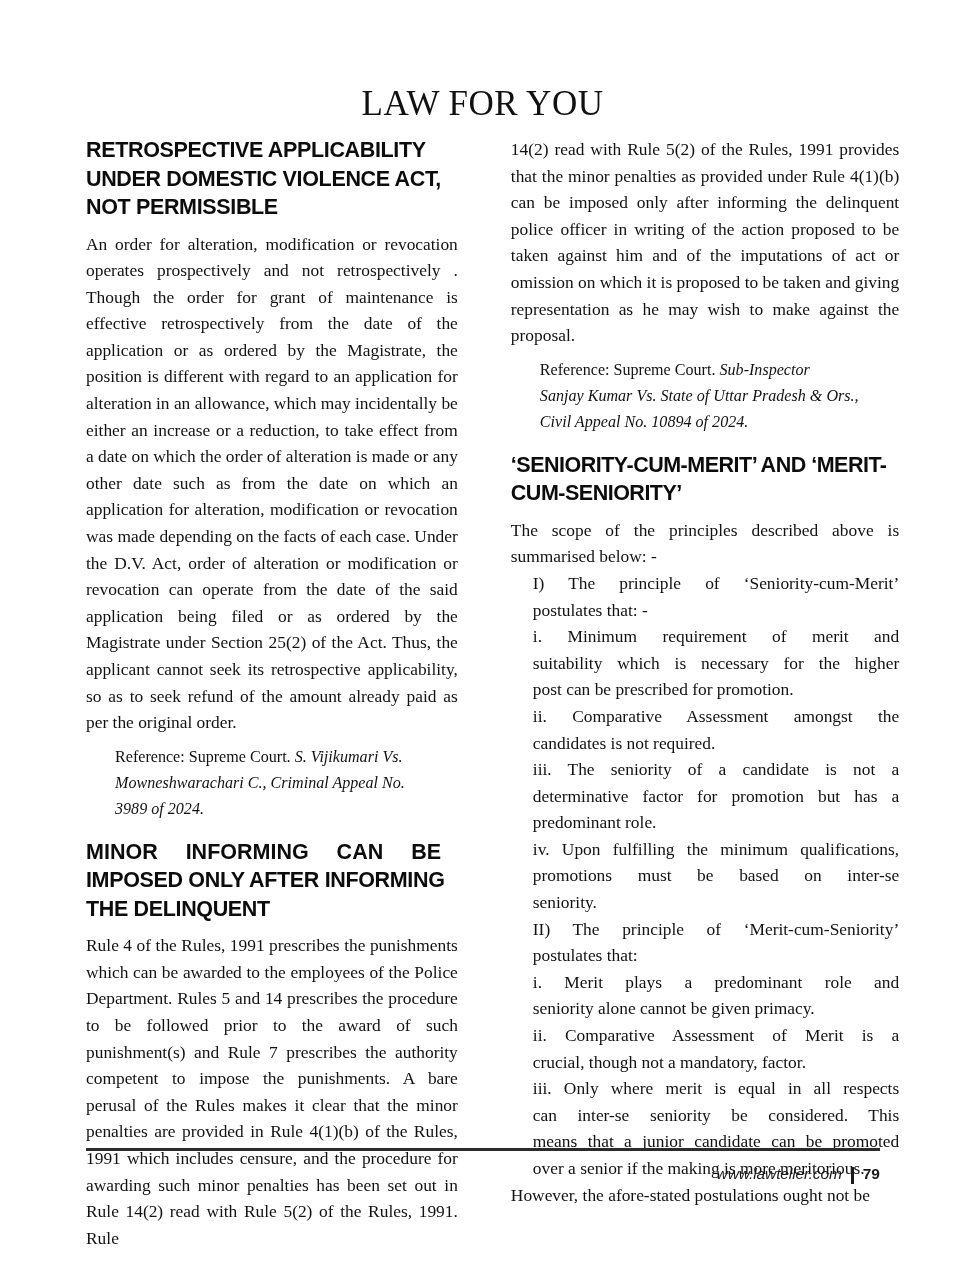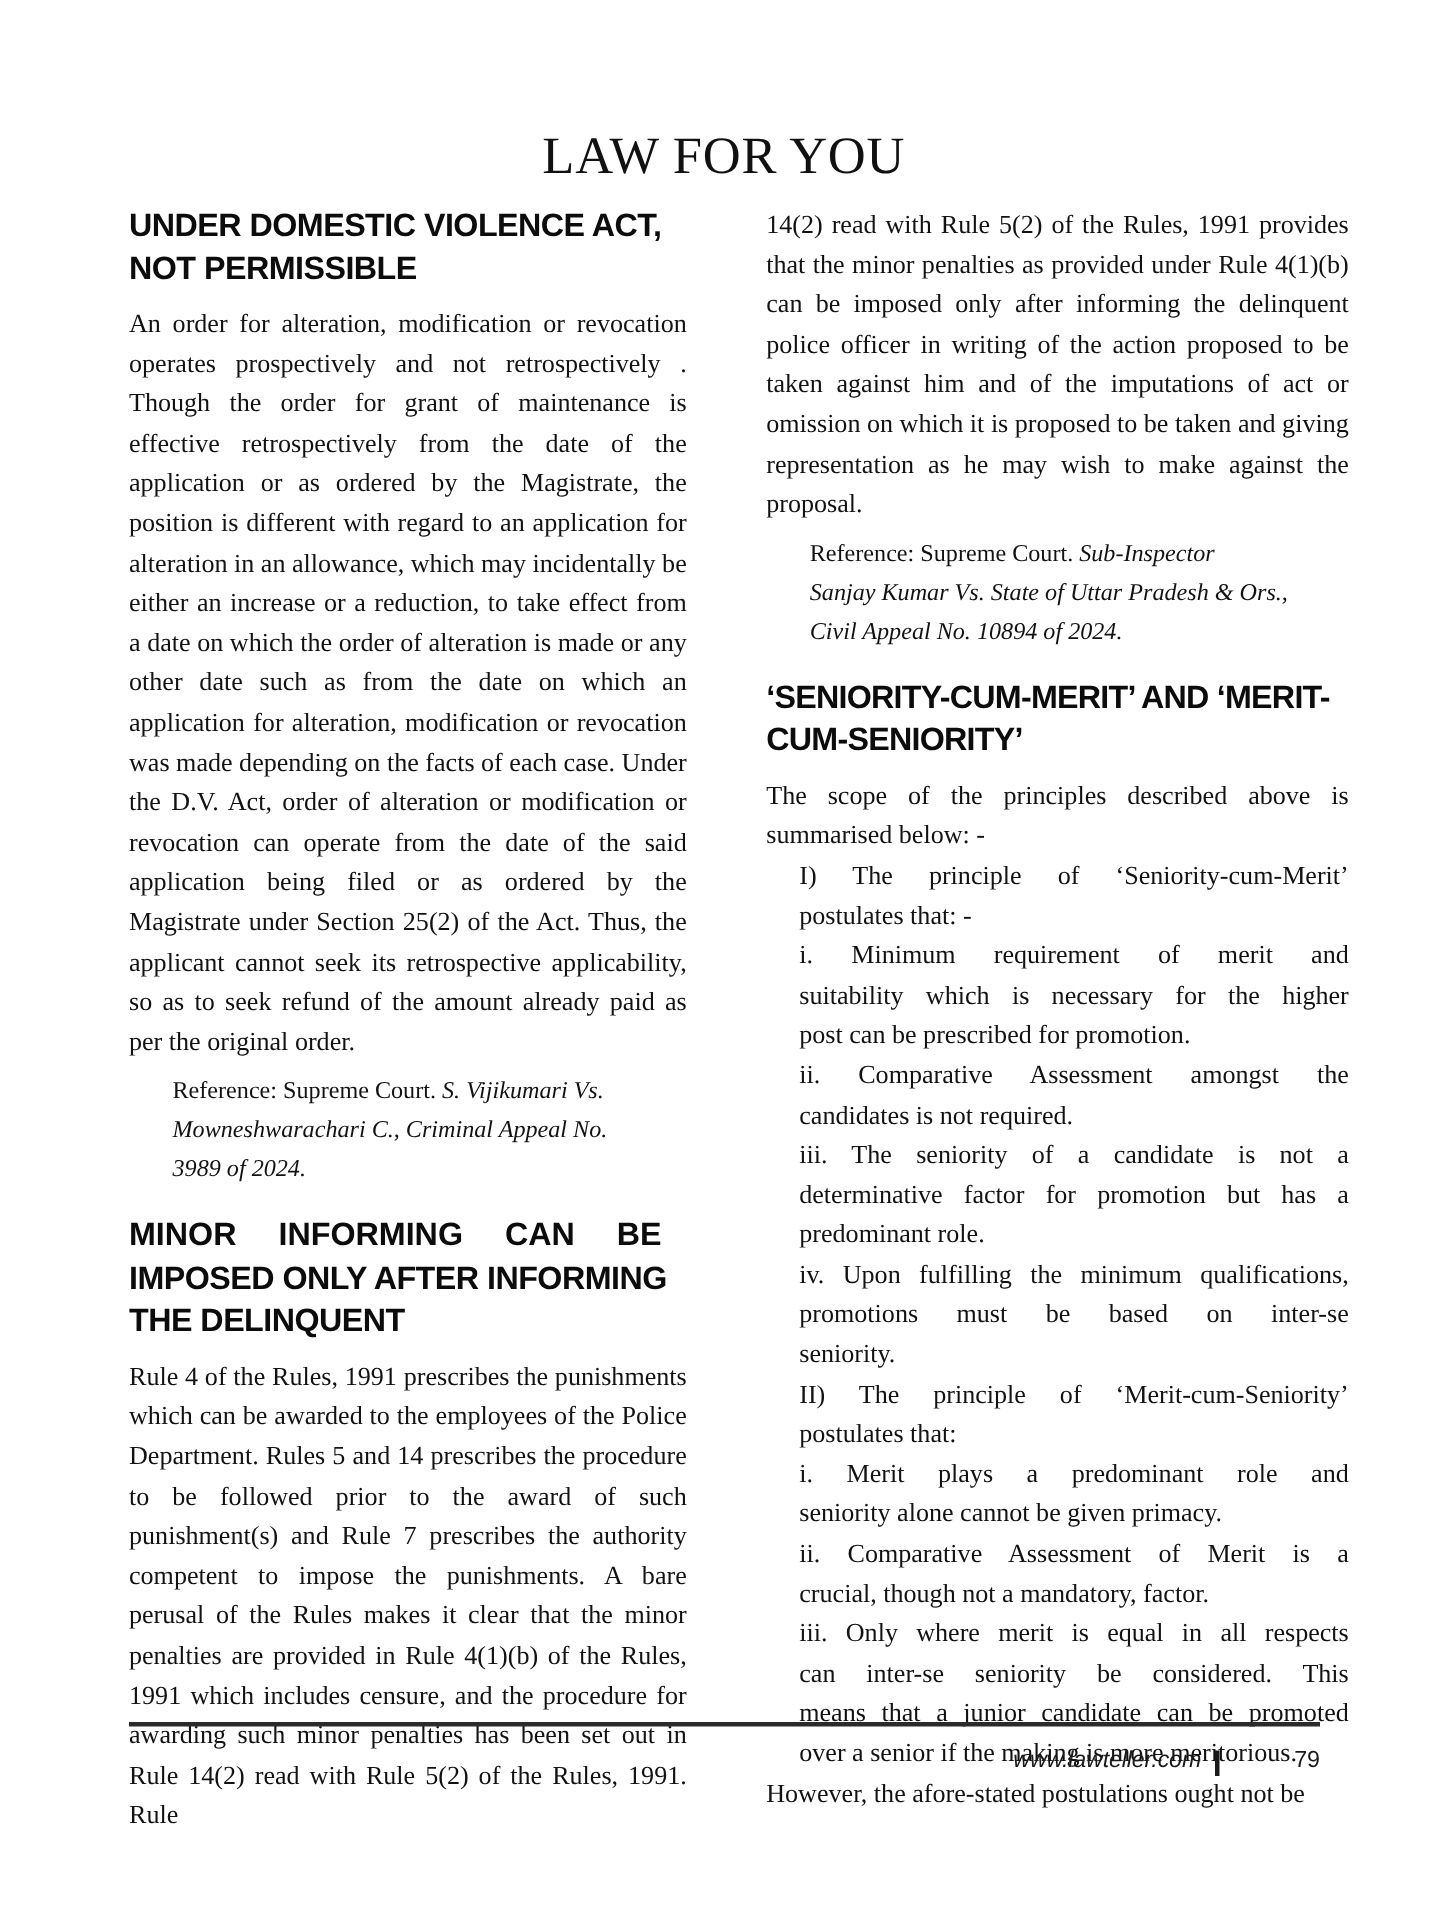--- a/index.html
+++ b/index.html
@@ -156,36 +156,39 @@
   .footer-site { letter-spacing: -0.1px; font-style: italic; }
   .footer-sep {
     display: inline-block;
     width: 3px;
     height: 17px;
     background: #1a1a1a;
     margin: 0 9px 0 9px;
     position: relative;
     top: 1px;
   }
-  .footer-page { font-weight: 400; margin-left: 41px; }
+  .footer-page { font-weight: 700; }
 </style>
 </head>
 <body>
 
 <div class="page">
 
   <div class="masthead">
     <div class="masthead-title">LAW FOR YOU</div>
   </div>
 
   <div class="columns">
 
     <div class="col col-left">
 
       <h2 class="sec-head">
+        <span class="spread-line">
+          <span>RETROSPECTIVE APPLICABILITY</span>
+        </span>
         <span class="spread-line">
           <span>UNDER DOMESTIC VIOLENCE ACT,</span>
         </span>
         <span>NOT PERMISSIBLE</span>
       </h2>
 
       <p class="body">
         <span class="ln">An order for alteration, modification or revocation</span>
         <span class="ln">operates prospectively and not retrospectively .</span>
         <span class="ln">Though the order for grant of maintenance is</span>

